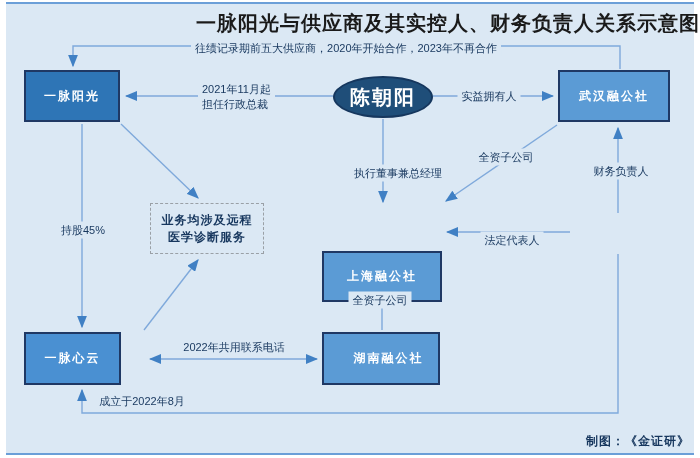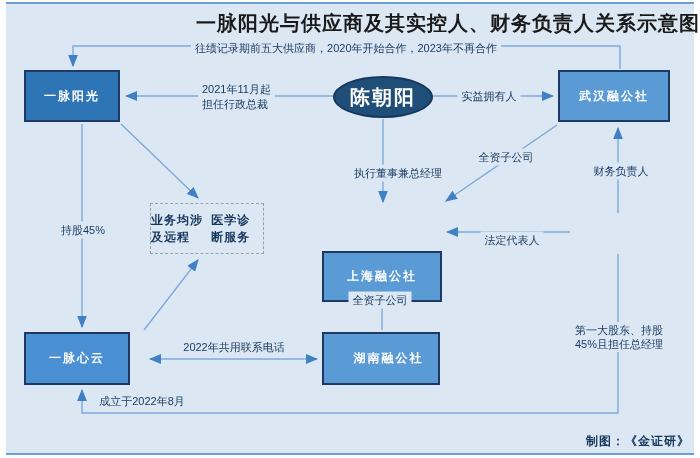--- a/index.html
+++ b/index.html
@@ -29,21 +29,21 @@
   .rect{border:2px solid var(--box-border);font-size:12px;}
   .rect.primary{background:var(--box-primary);}
   .rect.secondary{background:var(--box-secondary);}
   .rect.tertiary{background:var(--box-tertiary);}
   .ellipse{
     background:var(--ellipse-fill);border:2px solid var(--ellipse-border);
     border-radius:50%;font-size:20px;
   }
   .dashed-box{
     position:absolute;border:1.5px dashed var(--dashed-border);
-    display:flex;flex-direction:row;align-items:center;justify-content:center;
+    display:flex;flex-direction:column;align-items:center;justify-content:center;
     font-size:12px;font-weight:600;color:var(--label-text);
     line-height:17px;letter-spacing:1px;box-sizing:border-box;
   }
   .elabel{
     position:absolute;transform:translate(-50%,-50%);
     background:var(--page-bg);padding:1px 4px;white-space:nowrap;
     font-size:11px;font-weight:400;color:var(--label-text);
   }
   .elabel.block{transform:none;line-height:15px;text-align:left;}
   .elabel.nobg{background:transparent;}
@@ -97,21 +97,21 @@
   <div class="node rect secondary" style="left:322px;top:207px;width:120px;height:51px;margin-top:44px;">
     <span>上海融公社</span>
   </div>
 
 
   <div class="dashed-box" style="left:150px;top:203px;width:114px;height:51px;">
     <div>业务均涉及远程</div>
     <div>医学诊断服务</div>
   </div>
 
-  <div class="node rect tertiary" style="left:24px;top:332px;width:106px;height:53px;">
+  <div class="node rect tertiary" style="left:24px;top:332px;width:97px;height:53px;">
     <span>一脉心云</span>
   </div>
 
   <div class="node rect secondary" style="left:322px;top:332px;width:118px;height:53px;padding-left:15px;">
     <span>湖南融公社</span>
   </div>
 
   <div class="elabel" style="left:346px;top:48px;">往绩记录期前五大供应商，2020年开始合作，2023年不再合作</div>
 
   <div class="elabel block" style="left:198px;top:81px;">
@@ -130,19 +130,15 @@
   <div class="elabel" style="left:512px;top:232px;margin-top:8px;">法定代表人</div>
 
   <div class="elabel" style="left:83px;top:230px;">持股45%</div>
 
   <div class="elabel nobg" style="left:234px;top:347px;">2022年共用联系电话</div>
 
   <div class="elabel" style="left:380px;top:300px;">全资子公司</div>
 
   <div class="elabel nobg" style="left:142px;top:401px;">成立于2022年8月</div>
 
-  <div class="elabel block" style="left:571px;top:322px;line-height:14px;">
-    <div>第一大股东、持股</div>
-    <div>45%且担任总经理</div>
-  </div>
 
   <div id="credit">制图：《金证研》</div>
 </div>
 
 </body></html>

